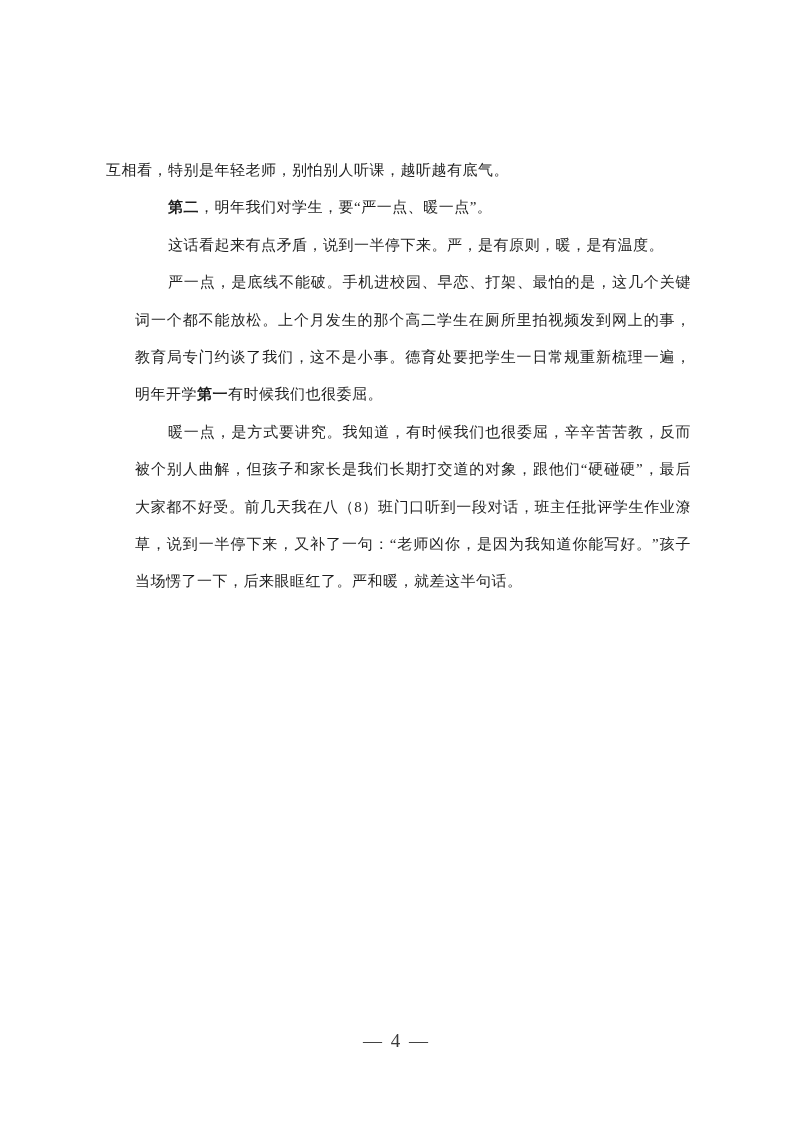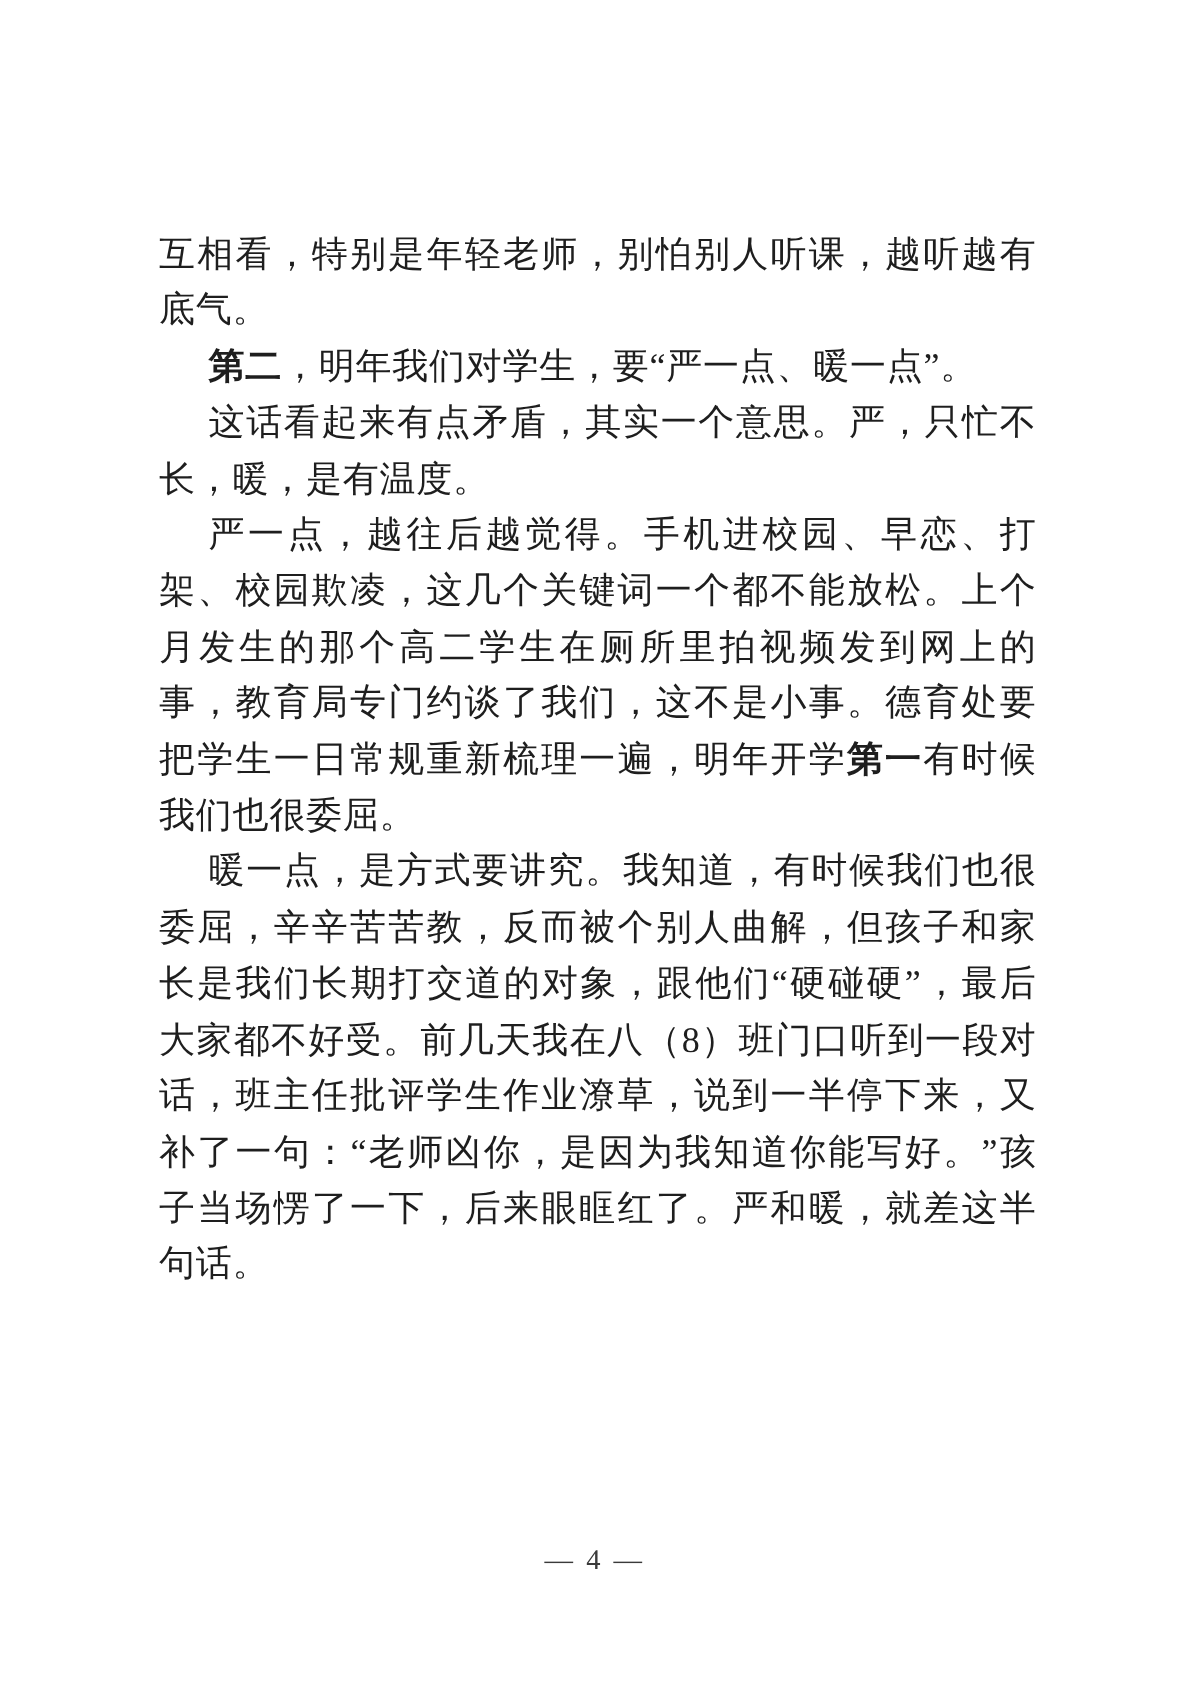--- a/index.html
+++ b/index.html
@@ -13,33 +13,34 @@
     height: 1122px;
     background: #ffffff;
     overflow: hidden;
     font-family: "Liberation Serif", "DejaVu Serif", serif;
   }
   .doc-body {
     position: absolute;
     left: 106px;
     top: 152px;
     width: 585px;
-    font-size: 24px;
+    font-size: 15px;
     line-height: 37.4px;
     color: #1e1e1e;
     text-align: justify;
     text-justify: inter-ideograph;
     letter-spacing: 0.5px;
   }
   .doc-body p {
     margin: 0;
     padding: 0;
   }
   .doc-body p.indent {
     text-indent: 33px;
+    margin-left: 29px;
   }
   .run-bold {
     font-weight: 700;
   }
   .page-footer {
     position: absolute;
     top: 1030px;
     left: 0;
     width: 100%;
     text-align: center;
@@ -48,20 +49,20 @@
     letter-spacing: 2px;
   }
 </style>
 </head>
 <body>
 
 <div class="page">
   <div class="doc-body">
       <p><span>互相看，特别是年轻老师，别怕别人听课，越听越有底气。</span></p>
       <p class="indent"><span class="run-bold">第二</span><span>，明年我们对学生，要“严一点、暖一点”。</span></p>
-      <p class="indent"><span>这话看起来有点矛盾，其实一个意思。严，只忙不长，暖，是有温度。</span></p>
-      <p class="indent"><span>严一点，越往后越觉得。手机进校园、早恋、打架、校园欺凌，这几个关键词一个都不能放松。上个月发生的那个高二学生在厕所里拍视频发到网上的事，教育局专门约谈了我们，这不是小事。德育处要把学生一日常规重新梳理一遍，明年开学</span><span class="run-bold">第一</span><span>有时候我们也很委屈。</span></p>
+      <p class="indent"><span>这话看起来有点矛盾，说到一半停下来。严，是有原则，暖，是有温度。</span></p>
+      <p class="indent"><span>严一点，是底线不能破。手机进校园、早恋、打架、最怕的是，这几个关键词一个都不能放松。上个月发生的那个高二学生在厕所里拍视频发到网上的事，教育局专门约谈了我们，这不是小事。德育处要把学生一日常规重新梳理一遍，明年开学</span><span class="run-bold">第一</span><span>有时候我们也很委屈。</span></p>
       <p class="indent"><span>暖一点，是方式要讲究。我知道，有时候我们也很委屈，辛辛苦苦教，反而被个别人曲解，但孩子和家长是我们长期打交道的对象，跟他们“硬碰硬”，最后大家都不好受。前几天我在八（8）班门口听到一段对话，班主任批评学生作业潦草，说到一半停下来，又补了一句：“老师凶你，是因为我知道你能写好。”孩子当场愣了一下，后来眼眶红了。严和暖，就差这半句话。</span></p>
     </div>
   <div class="page-footer">
     <span>— 4 —</span>
   </div>
 </div>
 
 </body></html>

